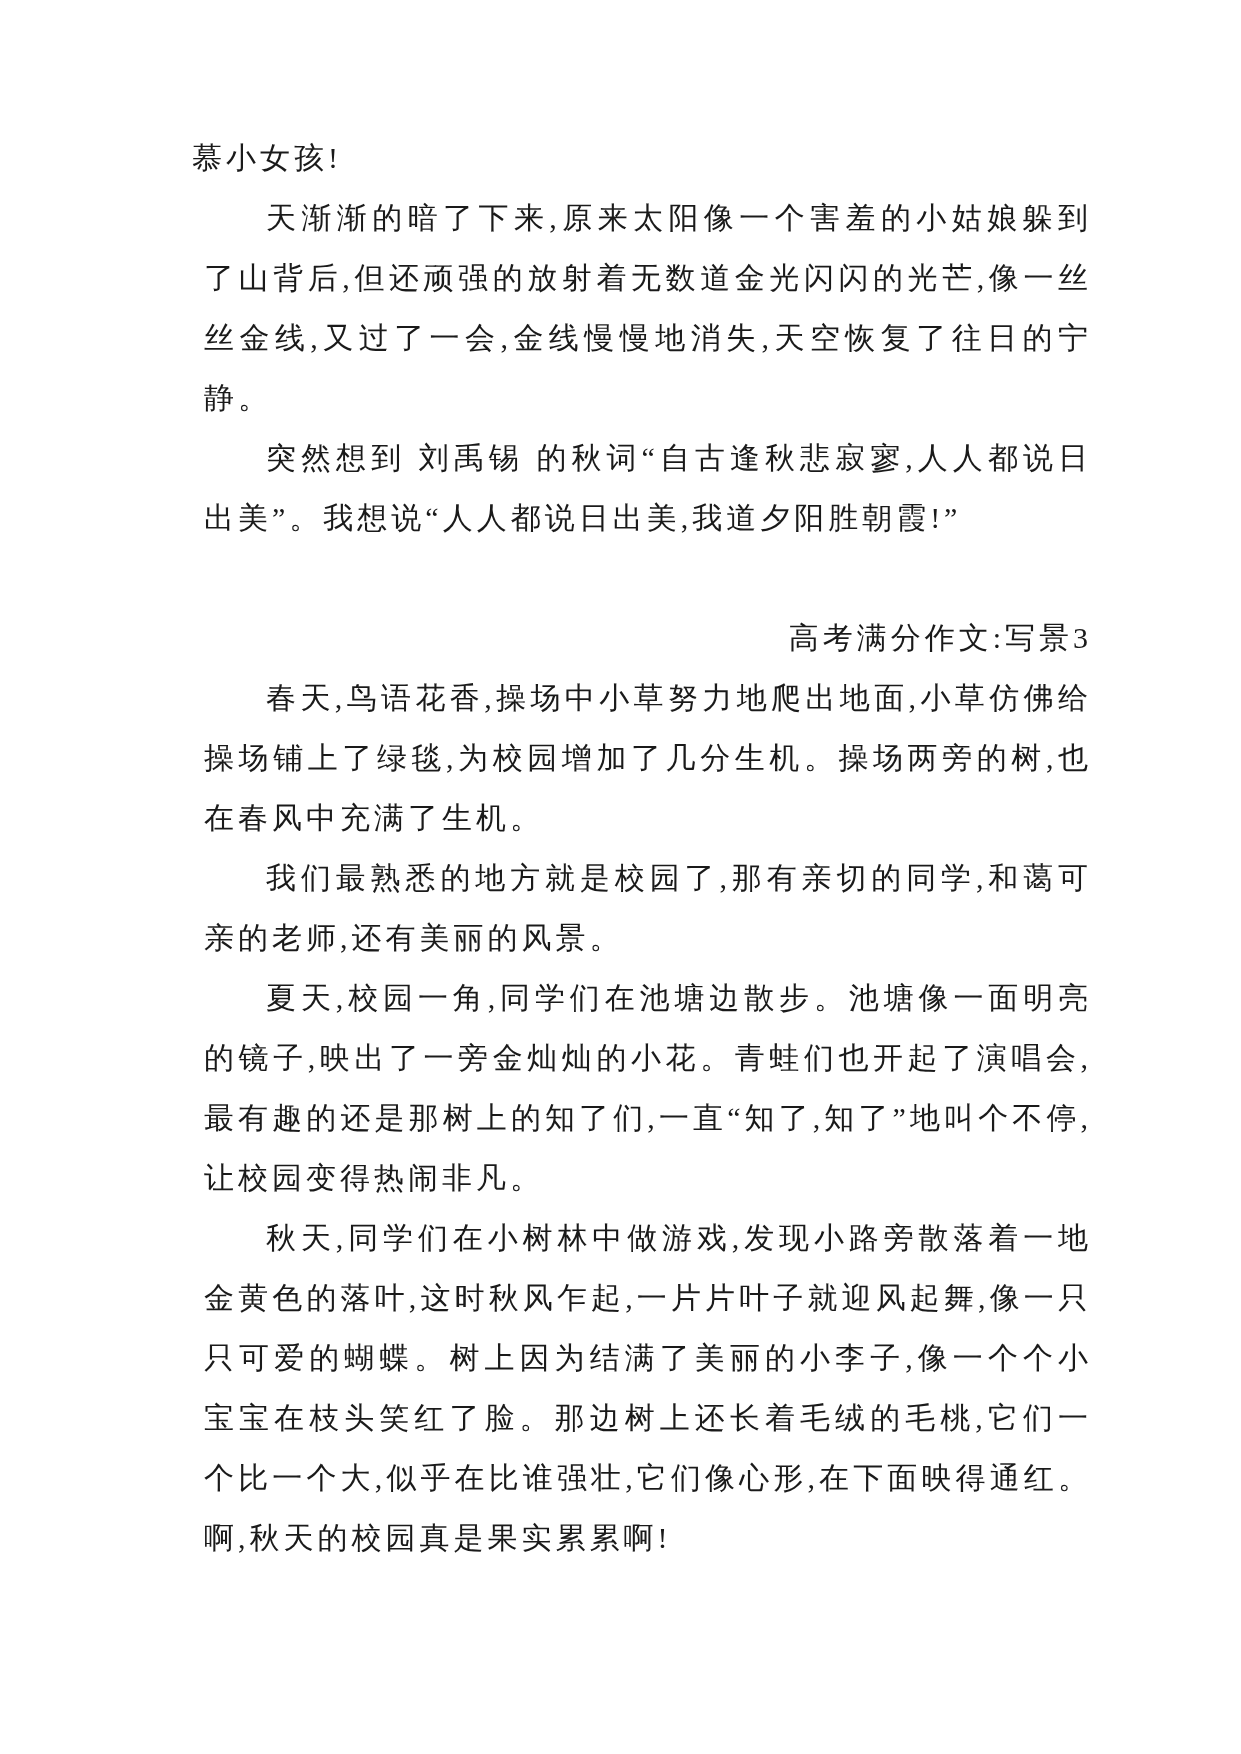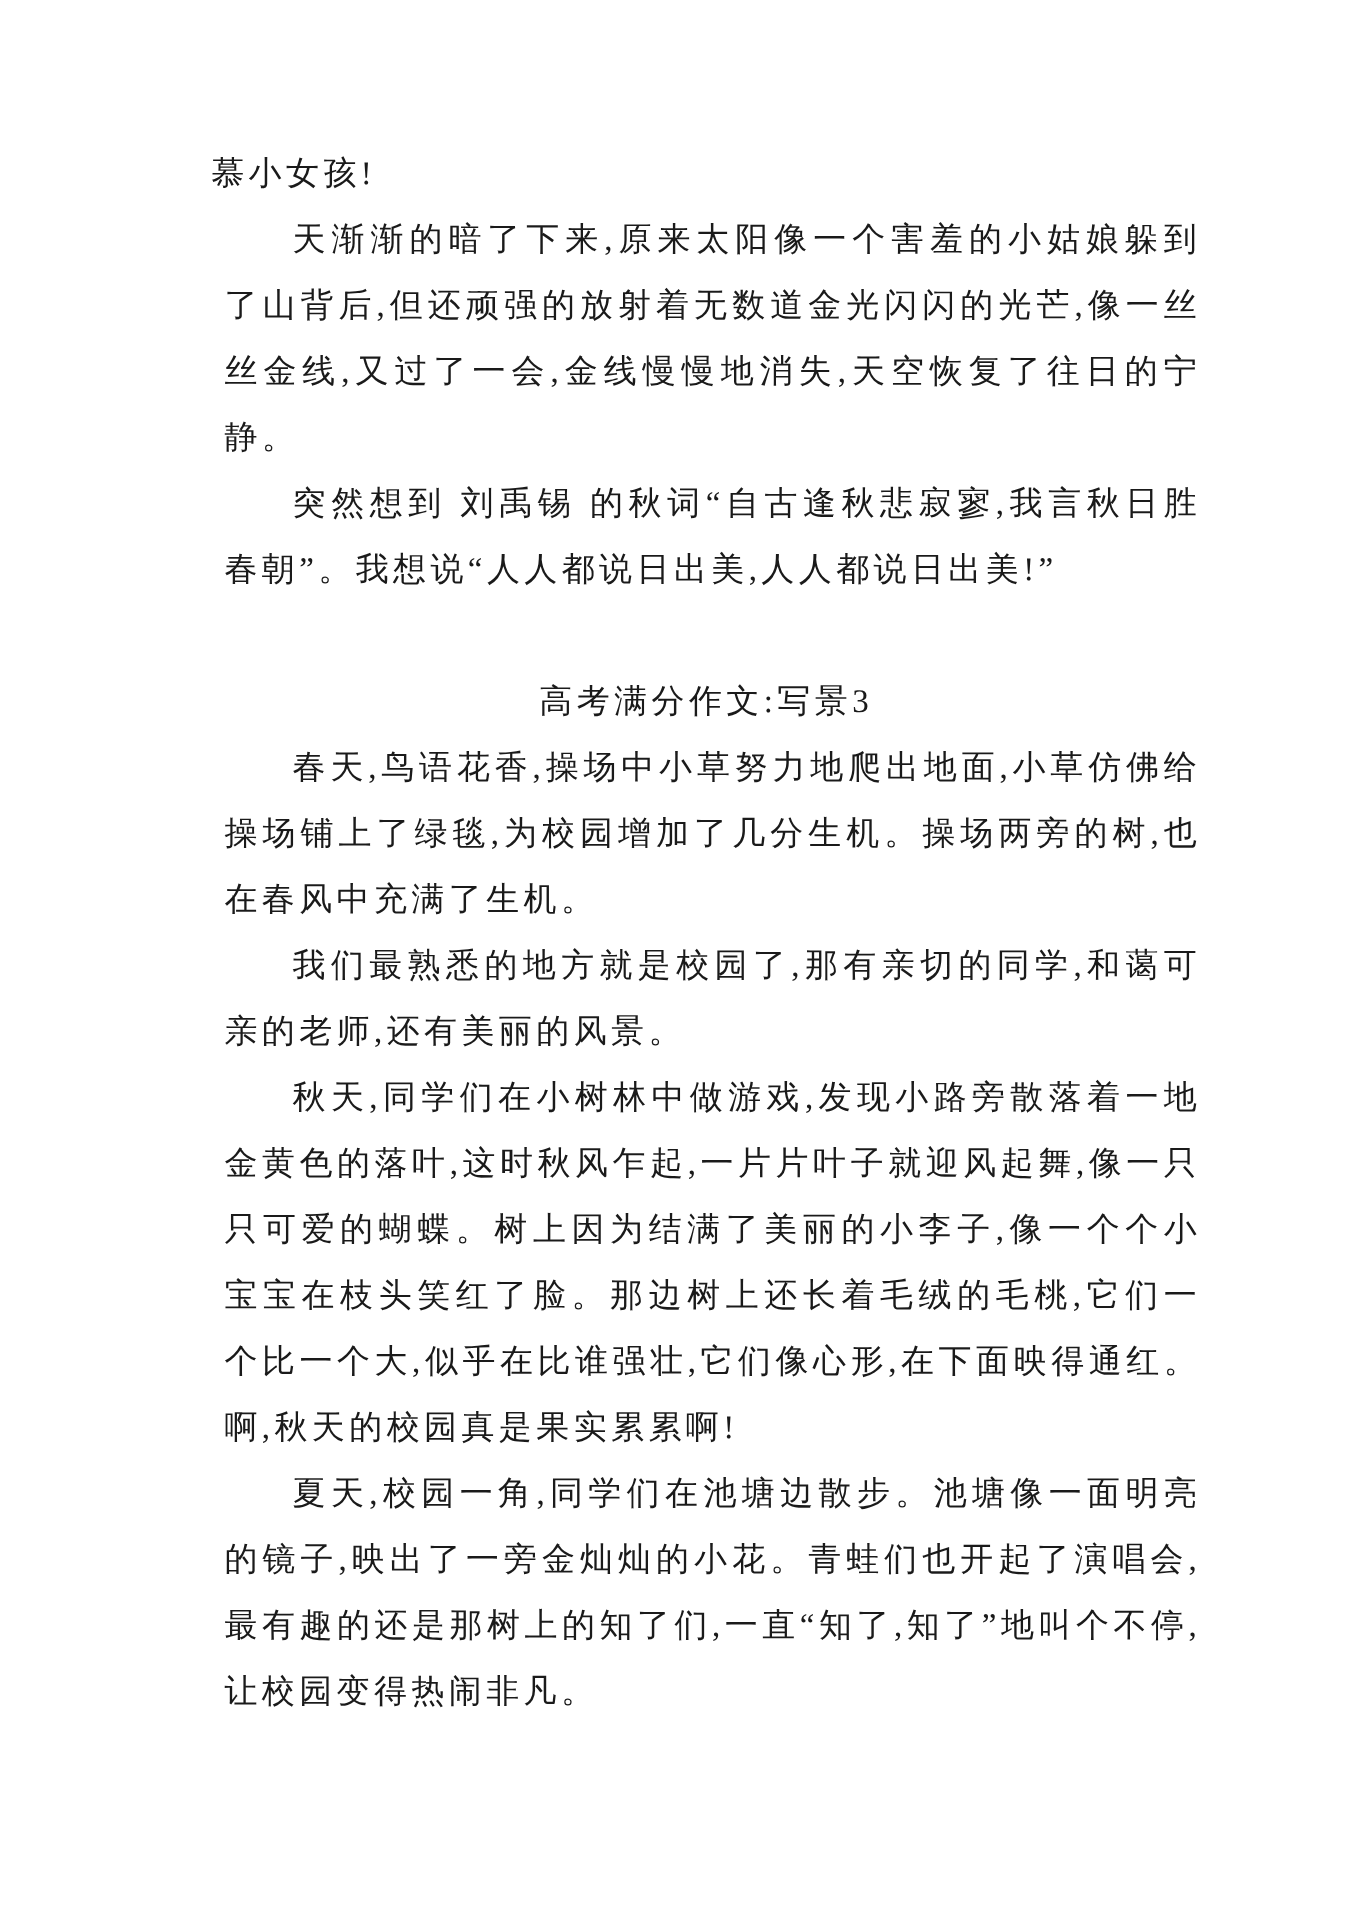--- a/index.html
+++ b/index.html
@@ -33,42 +33,42 @@
   .para {
     text-align: justify;
     text-indent: 62px;
     margin-left: 12px;
   }
   .line {
     text-align: left;
     text-indent: 0;
   }
   .heading {
-    text-align: center;
+    text-align: right;
     text-indent: 0;
     margin-top: 60px;
     margin-bottom: 0;
   }
 </style>
 </head>
 <body>
 
 <div class="page">
   <div class="content">
 
     <p class="line">慕小女孩!</p>
 
     <p class="para">天渐渐的暗了下来,原来太阳像一个害羞的小姑娘躲到了山背后,但还顽强的放射着无数道金光闪闪的光芒,像一丝丝金线,又过了一会,金线慢慢地消失,天空恢复了往日的宁静。</p>
 
-    <p class="para">突然想到 刘禹锡 的秋词“自古逢秋悲寂寥,我言秋日胜春朝”。我想说“人人都说日出美,人人都说日出美!”</p>
+    <p class="para">突然想到 刘禹锡 的秋词“自古逢秋悲寂寥,人人都说日出美”。我想说“人人都说日出美,我道夕阳胜朝霞!”</p>
 
     <p class="heading">高考满分作文:写景3</p>
 
     <p class="para">春天,鸟语花香,操场中小草努力地爬出地面,小草仿佛给操场铺上了绿毯,为校园增加了几分生机。操场两旁的树,也在春风中充满了生机。</p>
 
     <p class="para">我们最熟悉的地方就是校园了,那有亲切的同学,和蔼可亲的老师,还有美丽的风景。</p>
 
+    <p class="para">夏天,校园一角,同学们在池塘边散步。池塘像一面明亮的镜子,映出了一旁金灿灿的小花。青蛙们也开起了演唱会,最有趣的还是那树上的知了们,一直“知了,知了”地叫个不停,让校园变得热闹非凡。</p>
+
     <p class="para">秋天,同学们在小树林中做游戏,发现小路旁散落着一地金黄色的落叶,这时秋风乍起,一片片叶子就迎风起舞,像一只只可爱的蝴蝶。树上因为结满了美丽的小李子,像一个个小宝宝在枝头笑红了脸。那边树上还长着毛绒的毛桃,它们一个比一个大,似乎在比谁强壮,它们像心形,在下面映得通红。啊,秋天的校园真是果实累累啊!</p>
-
-    <p class="para">夏天,校园一角,同学们在池塘边散步。池塘像一面明亮的镜子,映出了一旁金灿灿的小花。青蛙们也开起了演唱会,最有趣的还是那树上的知了们,一直“知了,知了”地叫个不停,让校园变得热闹非凡。</p>
 
   </div>
 </div>
 
 </body></html>

